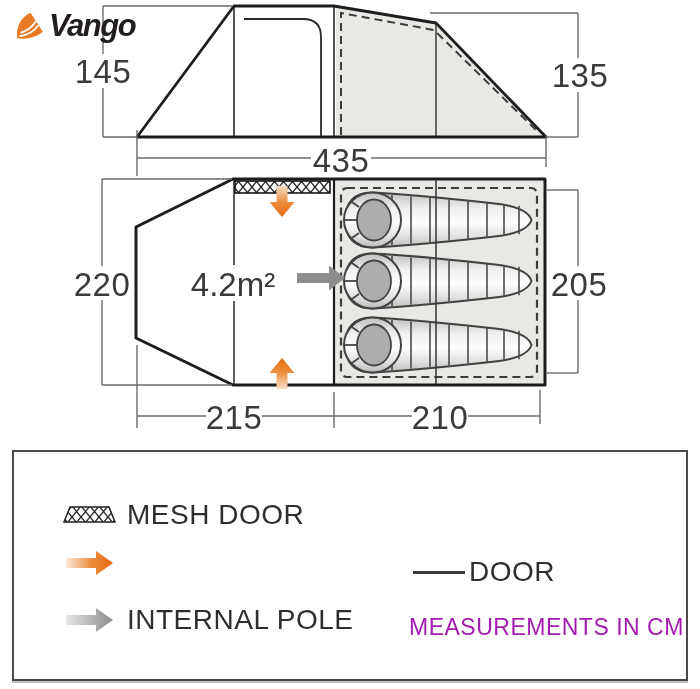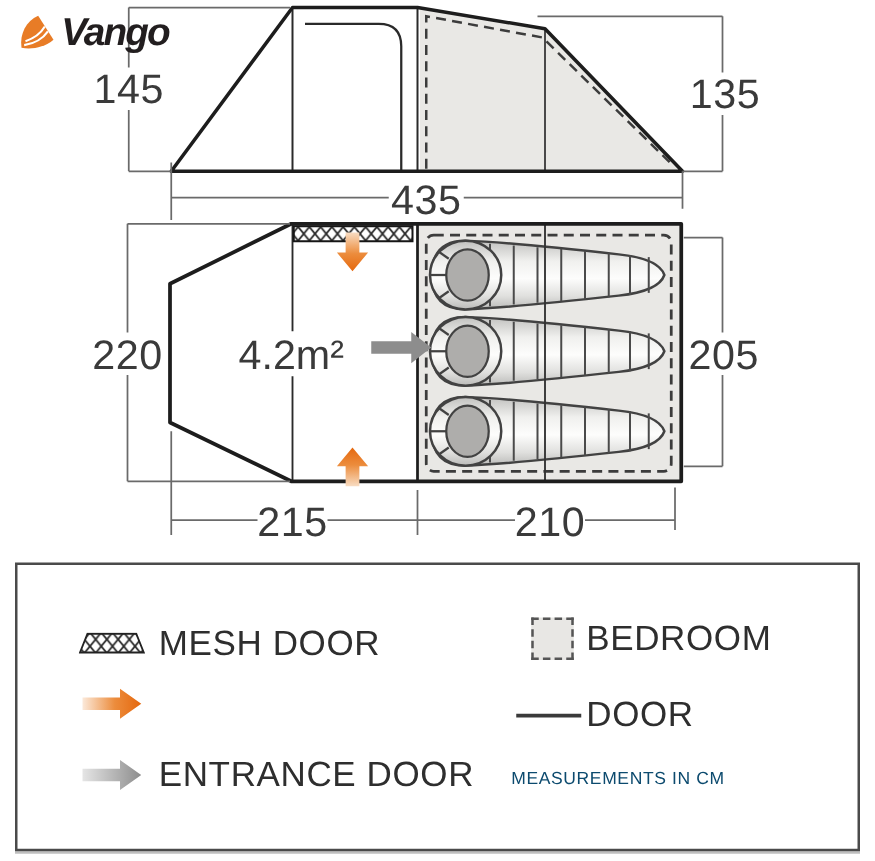--- a/index.html
+++ b/index.html
@@ -10,21 +10,21 @@
   .areanum{font-size:33px;}
   
   .logo{position:absolute;left:14px;top:8px;display:flex;align-items:center;gap:3px;}
   .logo-text{font-size:31px;font-weight:bold;font-style:italic;color:#221e1f;letter-spacing:-1.5px;}
   
   .legend{position:absolute;left:12px;top:450px;width:672px;height:227px;
           border:2px solid #4a4a4a;background:#fff;box-shadow:0 2px 0 rgba(0,0,0,0.25);}
   .lrow{position:absolute;display:flex;align-items:center;}
   .licon{display:flex;align-items:center;justify-content:center;}
   .llabel{font-size:28px;color:#2e2e2e;letter-spacing:0.5px;white-space:nowrap;}
-  .lnote{font-size:14px;color:#0c4a6e;letter-spacing:0.5px;white-space:nowrap;}
+  .lnote{font-size:23px;color:#a21caf;letter-spacing:0.5px;white-space:nowrap;}
   .bedroom-swatch{width:30px;height:30px;background:#e8e7e4;border:2px dashed #555;}
   .pole-swatch{width:52px;height:3px;background:#3a3a3a;}
 </style>
 </head>
 <body>
 
 <div id="stage">
 
   
   <div class="logo">
@@ -194,29 +194,23 @@
         <svg width="50" height="26" viewBox="-1 -13 50 26">
           <defs>
             <linearGradient id="gLegG" x1="0" y1="0" x2="47" y2="0" gradientUnits="userSpaceOnUse">
               <stop offset="0" stop-color="#e5e5e5"></stop>
               <stop offset="1" stop-color="#8d8d8d"></stop>
             </linearGradient>
           </defs>
           <path d="M0,-5 L30,-5 L30,-12 L47,0 L30,12 L30,5 L0,5 Z" fill="url(#gLegG)"></path>
         </svg>
       </span>
-      <span class="llabel">ENTRANCE DOOR</span>
-    </div>
-
-    <div class="lrow" style="left:400px;top:42px;">
-      <span class="licon" style="width:55px;">
-        <span class="bedroom-swatch"></span>
-      </span>
-      <span class="llabel">BEDROOM</span>
-    </div>
+      <span class="llabel">INTERNAL POLE</span>
+    </div>
+
 
     <div class="lrow" style="left:395px;top:104px;">
       <span class="licon" style="width:60px;">
         <span class="pole-swatch"></span>
       </span>
       <span class="llabel">DOOR</span>
     </div>
 
     <div class="lrow" style="left:395px;top:162px;">
       <span class="lnote">MEASUREMENTS IN CM</span>

